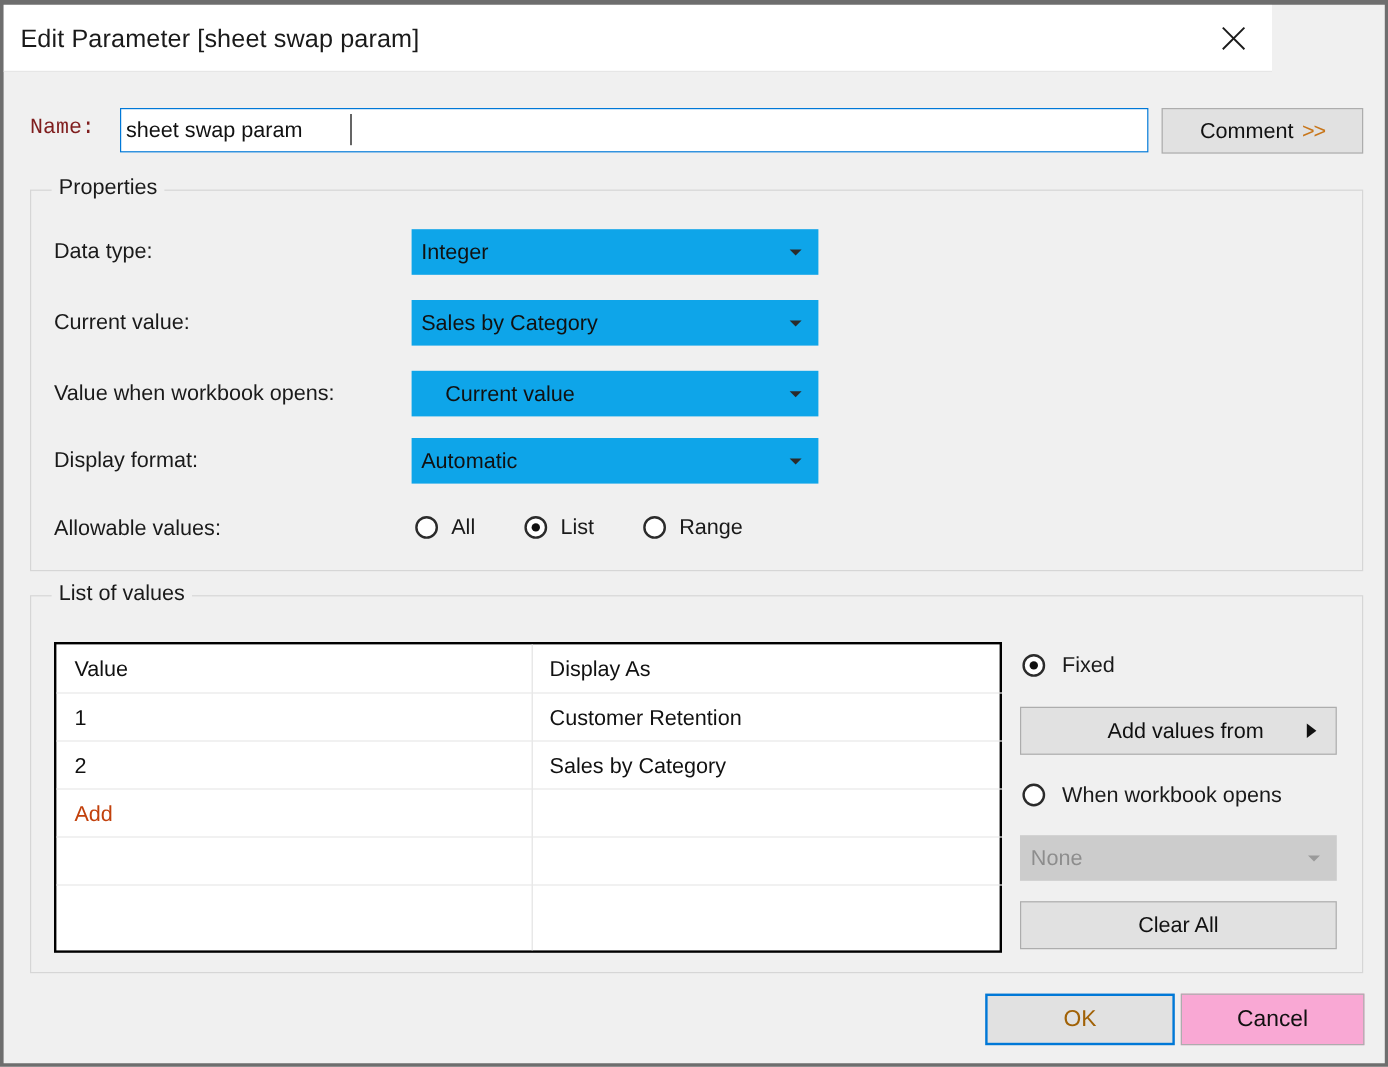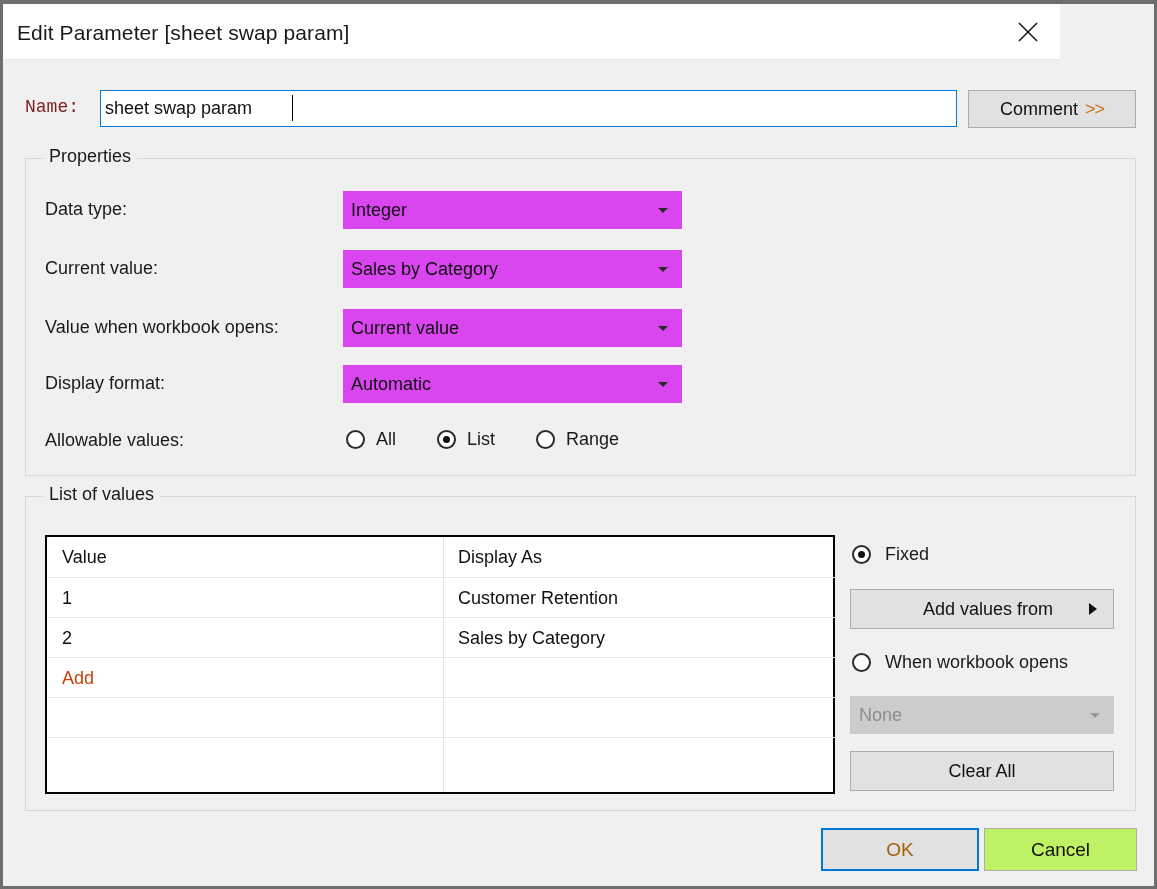--- a/index.html
+++ b/index.html
@@ -109,21 +109,21 @@
   .prop-label {
     position: absolute;
     font-size: 18px;
     color: #1a1a1a;
     white-space: nowrap;
   }
   .combo {
     position: absolute;
     left: 340px;
     width: 339px; height: 38px;
-    background: #d946ef;
+    background: #0ea5e9;
     display: flex; align-items: center;
     cursor: default;
   }
   .combo .val {
     font-size: 18px;
     color: #111111;
     padding-left: 8px;
     white-space: nowrap;
   }
   .combo .arrow {
@@ -246,21 +246,21 @@
     border: 2px solid #0078d7;
     font-size: 19px;
     color: #a16207;
     display: flex; align-items: center; justify-content: center;
     cursor: default;
   }
   #cancel-btn {
     position: absolute;
     left: 981px; top: 824px;
     width: 153px; height: 43px;
-    background: #bef264;
+    background: #f9a8d4;
     border: 1px solid #adadad;
     font-size: 19px;
     color: #111111;
     display: flex; align-items: center; justify-content: center;
     cursor: default;
   }
 </style>
 </head>
 <body>
 
@@ -293,21 +293,21 @@
     <span class="arrow"></span>
   </div>
 
   <div class="prop-label" style="left:42px; top:254px;">Current value:</div>
   <div class="combo" style="top:246px;">
     <span class="val">Sales by Category</span>
     <span class="arrow"></span>
   </div>
 
   <div class="prop-label" style="left:42px; top:313px;">Value when workbook opens:</div>
-  <div class="combo" style="top:305px;">
+  <div class="combo" style="top:305px;padding-left:20px;">
     <span class="val">Current value</span>
     <span class="arrow"></span>
   </div>
 
   <div class="prop-label" style="left:42px; top:369px;">Display format:</div>
   <div class="combo" style="top:361px;">
     <span class="val">Automatic</span>
     <span class="arrow"></span>
   </div>
 

